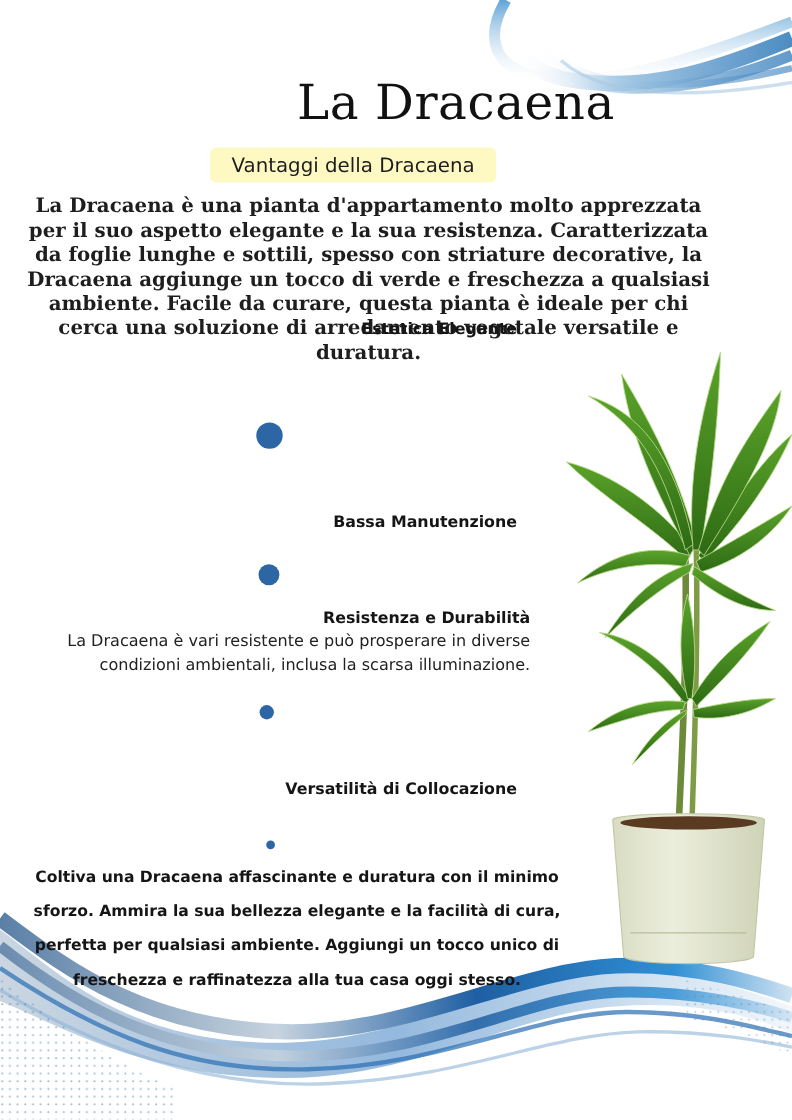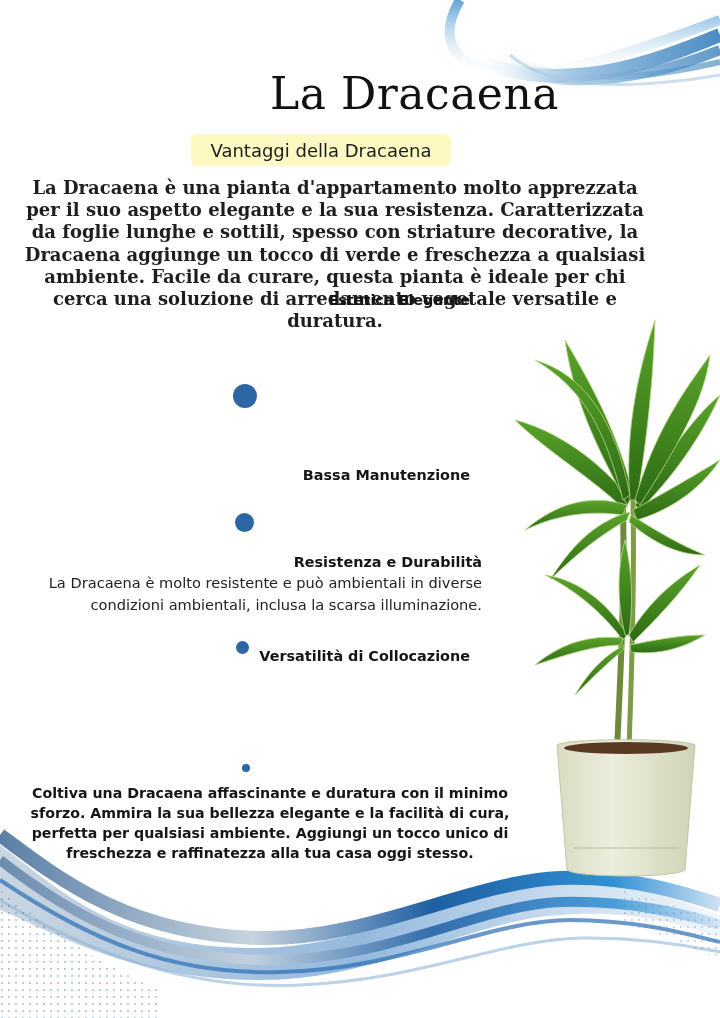--- a/index.html
+++ b/index.html
@@ -35,21 +35,21 @@
       line-height: 20px; color: #151515;
     }
     .feature p {
       margin: 0; font-family: "DejaVu Sans", sans-serif; font-size: 14.6px;
       line-height: 22px; color: #222;
     }
     .dot { border-radius: 50%; background: #2D66A5; }
     .closing {
       left: 22px; width: 496px; top: 783px; text-align: center;
       font-family: "DejaVu Sans", sans-serif; font-size: 14.2px; font-weight: bold;
-      line-height: 20px; color: #151515;
+      line-height: 31px; color: #151515;
     }
     .plant { left: 505px; top: 300px; width: 215px; height: 590px; }
   </style>
 </head>
 <body>
 
 <svg class="abs swoosh-top" viewBox="0 0 300 130">
   <defs>
     <linearGradient id="sw1" x1="0" y1="0" x2="1" y2="0">
       <stop offset="0" stop-color="#ffffff" stop-opacity="0"></stop>
@@ -79,25 +79,25 @@
 </div>
 <div class="abs dot" style="left:233px; top:384px; width:24px; height:24px;"></div>
 
 <div class="abs feature" style="top:421px;margin-top:44px;">
   <h3>Bassa Manutenzione</h3>
 </div>
 <div class="abs dot" style="left:235px; top:513px; width:19px; height:19px;"></div>
 
 <div class="abs feature" style="top:552px;margin-left:12px;">
   <h3>Resistenza e Durabilità</h3>
-  <p>La Dracaena è molto resistente e può ambientali in diverse condizioni ambientali, inclusa la scarsa illuminazione.</p>
+  <p>La Dracaena è vari resistente e può prosperare in diverse condizioni ambientali, inclusa la scarsa illuminazione.</p>
 </div>
 <div class="abs dot" style="left:236px; top:641px; width:13px; height:13px;"></div>
 
-<div class="abs feature" style="top:646px;">
+<div class="abs feature" style="top:708px;">
   <h3>Versatilità di Collocazione</h3>
 </div>
 <div class="abs dot" style="left:242px; top:764px; width:8px; height:8px;"></div>
 
 <svg class="abs swoosh-bottom" viewBox="0 0 720 198">
   <defs>
     <linearGradient id="wv1" x1="0" y1="0" x2="1" y2="0">
       <stop offset="0" stop-color="#5a7fa6"></stop>
       <stop offset="0.35" stop-color="#c7d3df"></stop>
       <stop offset="0.6" stop-color="#1f5fa3"></stop>

